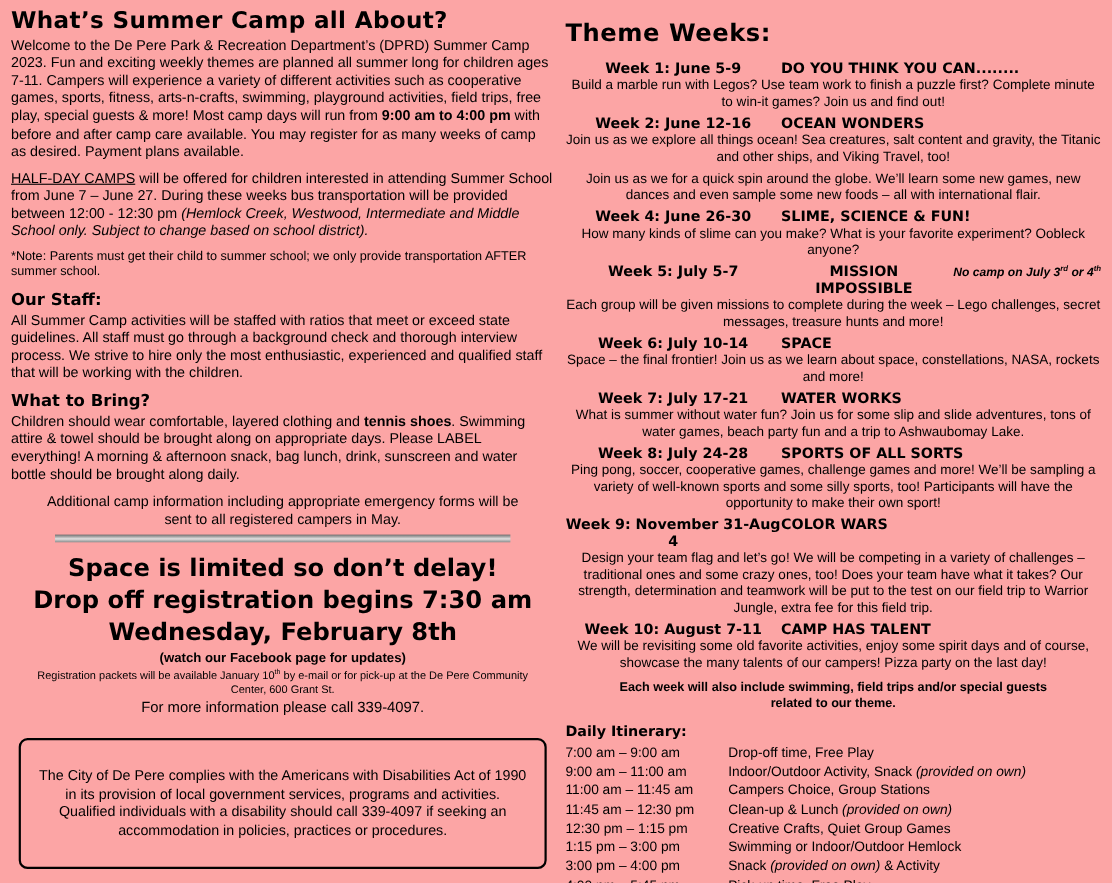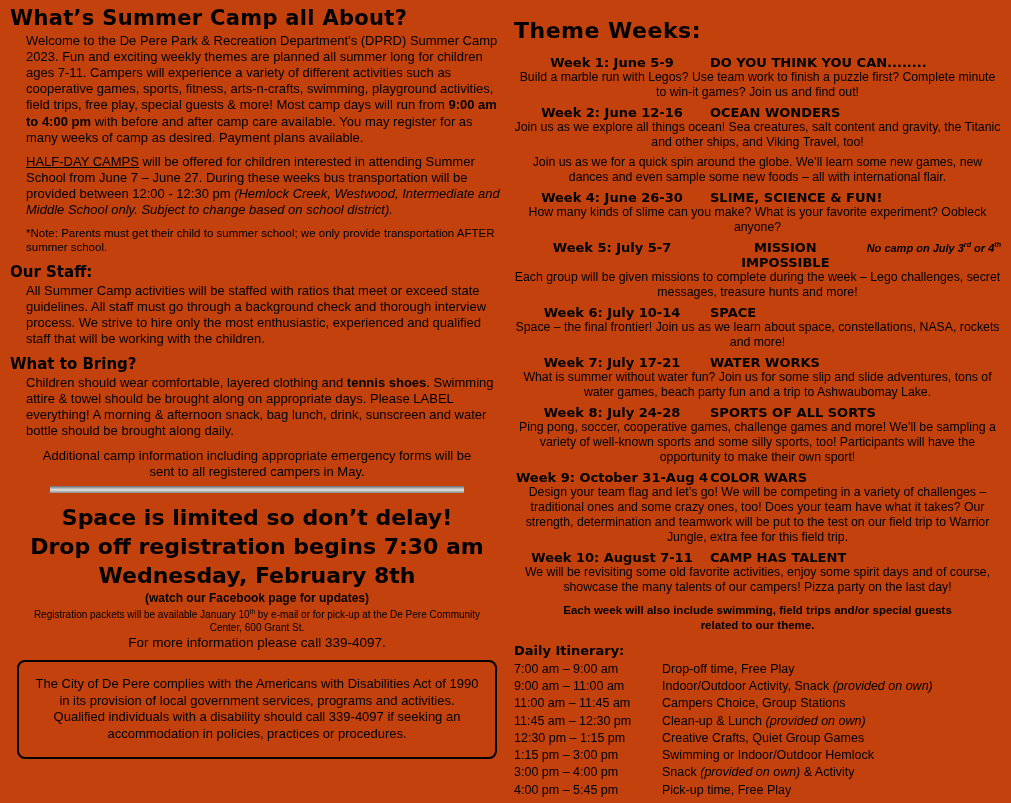--- a/index.html
+++ b/index.html
@@ -1,46 +1,46 @@
 <!DOCTYPE html>
 <html><head>
 <meta charset="utf-8">
 <style>
   * { box-sizing: border-box; }
   html,body { margin:0; padding:0; background:#ffffff; color:#000; }
   body { font-family:"Liberation Sans", sans-serif; }
-  .page { width:1011px; height:803px; display:flex; padding:6px 10px 0 10px; overflow:hidden; background:#c2410c; }
+  .page { width:1011px; height:803px; display:flex; padding:6px 10px 0 10px; overflow:hidden; background:#fca5a5; }
 
   .col-left  { width:494px; flex:none; }
   .col-right { width:487px; flex:none; margin-left:10px; padding-top:12px; }
 
   .display { font-family:"DejaVu Sans", sans-serif; font-weight:bold; letter-spacing:.3px; }
 
   h1.left-title { font-size:21px; margin:0 0 3px 0; }
-  .col-left p { margin:0 0 8px 16px; font-size:13px; line-height:1.24; }
+  .col-left p { margin:0 0 8px 0; font-size:13px; line-height:1.24; }
   .b { font-weight:bold; }
   .i { font-style:italic; }
   .u { text-decoration:underline; }
   sup { font-size:.65em; }
 
   .small-note { font-size:11.5px !important; }
   h2.sub { font-size:15px; margin:2px 0 2px 0; font-family:"DejaVu Sans", sans-serif; font-weight:bold; }
   .centered-note { text-align:center; width:90%; margin:6px auto 6px auto !important; }
 
   .divider { height:7px; width:84%; margin:4px auto 10px auto;
              background:linear-gradient(to bottom,#6e6e6e,#e0e0e0 55%,#8a8a8a); }
 
   .registration { text-align:center; }
   .reg-big { font-size:22px; line-height:1.32; font-family:"DejaVu Sans", sans-serif; font-weight:bold; }
   .reg-facebook { font-size:12px; font-weight:bold; margin:1px 0 3px 0; }
   .reg-details { font-size:10px; line-height:1.25; width:92%; margin:0 auto; }
   .reg-contact { font-size:13.5px; margin-top:1px; }
 
-  .ada-box { margin:10px auto 0 auto; width:97%; border:2px solid #000; border-radius:8px;
-             padding:14px 14px; text-align:center; font-size:13px; line-height:1.28; }
+  .ada-box { margin:21px auto 0 auto; width:97%; border:2px solid #000; border-radius:8px;
+             padding:24px 14px; text-align:center; font-size:13px; line-height:1.28; }
 
   h1.right-title { font-size:22px; margin:0 0 12px 0; letter-spacing:.5px; }
   .week { margin-bottom:5px;text-align:center; }
   .week-head { display:flex; align-items:baseline; }
   .week-label { font-family:"DejaVu Sans", sans-serif; font-weight:bold; font-size:13px; width:196px; flex:none; }
   .week-theme { font-family:"DejaVu Sans", sans-serif; font-weight:bold; font-size:13px; }
   .week-note  { font-style:italic; font-weight:bold; font-size:11px; margin-left:6px; white-space:nowrap; }
   .week-desc  { font-size:12.3px; line-height:1.22; }
 
   .weeks-footer { font-weight:bold; font-size:11.5px; text-align:center; width:420px; margin:8px auto 10px auto; line-height:1.3; }
@@ -134,21 +134,21 @@
         </div>
         <div class="week">
           <div class="week-head">
             <span class="week-label">Week 8:  July 24-28</span>
             <span class="week-theme">SPORTS OF ALL SORTS</span>
           </div>
           <div class="week-desc">Ping pong, soccer, cooperative games, challenge games and more!  We’ll be sampling a variety of well-known sports and some silly sports, too!  Participants will have the opportunity to make their own sport!</div>
         </div>
         <div class="week">
           <div class="week-head">
-            <span class="week-label">Week 9:  October 31-Aug 4</span>
+            <span class="week-label">Week 9:  November 31-Aug 4</span>
             <span class="week-theme">COLOR WARS</span>
           </div>
           <div class="week-desc">Design your team flag and let’s go!  We will be competing in a variety of challenges – traditional ones and some crazy ones, too!  Does your team have what it takes? Our strength, determination and teamwork will be put to the test on our field trip to Warrior Jungle, extra fee for this field trip.</div>
         </div>
         <div class="week">
           <div class="week-head">
             <span class="week-label">Week 10:  August 7-11</span>
             <span class="week-theme">CAMP HAS TALENT</span>
           </div>
           <div class="week-desc">We will be revisiting some old favorite activities, enjoy some spirit days and of course, showcase the many talents of our campers!  Pizza party on the last day!</div>

